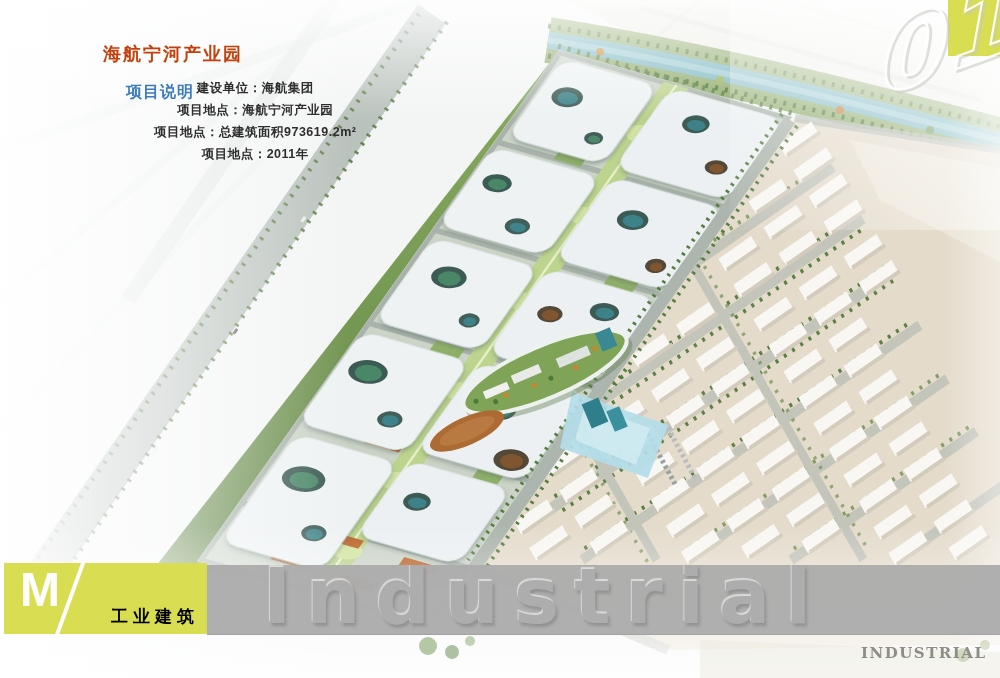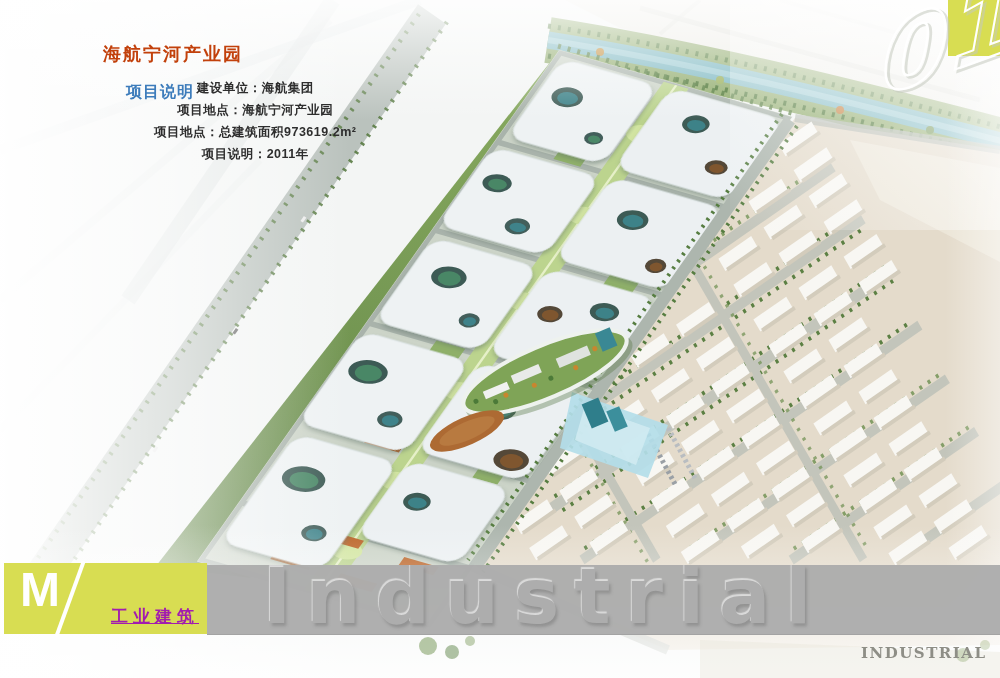--- a/index.html
+++ b/index.html
@@ -15,22 +15,22 @@
        white-space:nowrap;text-align:center;}
   .gray-bar{position:absolute;left:207px;top:565px;width:793px;height:69px;
        background:rgba(172,172,172,.97);overflow:hidden;border-bottom:1px solid #a3a3a3;}
   .watermark{font-family:"DejaVu Sans", sans-serif;font-size:76px;font-weight:700;
        color:#adadad;letter-spacing:15px;line-height:64px;padding-left:56px;white-space:nowrap;
        text-shadow:-1px -2px 1px rgba(255,255,255,.55), 2px 3px 3px rgba(95,95,95,.35);}
   .logo-block{position:absolute;left:4px;top:563px;width:203px;height:71px;background:#d8dd52;}
   .logo-m{position:absolute;left:16px;top:1px;font-size:48px;font-weight:700;color:#fff;line-height:52px;}
   .logo-slash{position:absolute;left:64px;top:-4px;width:4px;height:80px;background:#fff;
        transform:rotate(20deg);}
-  .logo-category{position:absolute;right:8px;bottom:6px;font-size:17px;font-weight:700;color:#a21caf;
-       letter-spacing:5px;white-space:nowrap;text-decoration:underline;}
+  .logo-category{position:absolute;right:8px;bottom:6px;font-size:17px;font-weight:700;color:#000000;
+       letter-spacing:5px;white-space:nowrap;}
   .corner-label{position:absolute;left:861px;top:644px;font-family:"DejaVu Serif", serif;
        font-weight:700;font-size:15px;letter-spacing:1.5px;color:#8e8e86;}
 </style>
 </head>
 <body>
 
 <svg class="scene" width="1000" height="678" viewBox="0 0 1000 678">
   <defs>
     <linearGradient id="gGreen" x1="0" y1="0" x2="0" y2="1">
       <stop offset="0" stop-color="#83a758"></stop>
@@ -402,21 +402,21 @@
     </g>
   </g>
 </svg>
 
 <div class="header-title">海航宁河产业园</div>
 <div class="info-label">项目说明</div>
 <div class="info-lines">
   <div class="info-line">建设单位：海航集团</div>
   <div class="info-line">项目地点：海航宁河产业园</div>
   <div class="info-line">项目地点：总建筑面积973619.2m²</div>
-  <div class="info-line">项目说明：2011年</div>
+  <div class="info-line">项目地点：2011年</div>
 </div>
 
 <div class="gray-bar">
   <div class="watermark">Industrial</div>
 </div>
 
 <div class="logo-block">
   <div class="logo-m">M</div>
   <div class="logo-slash"></div>
   <div class="logo-category">工业建筑</div>

